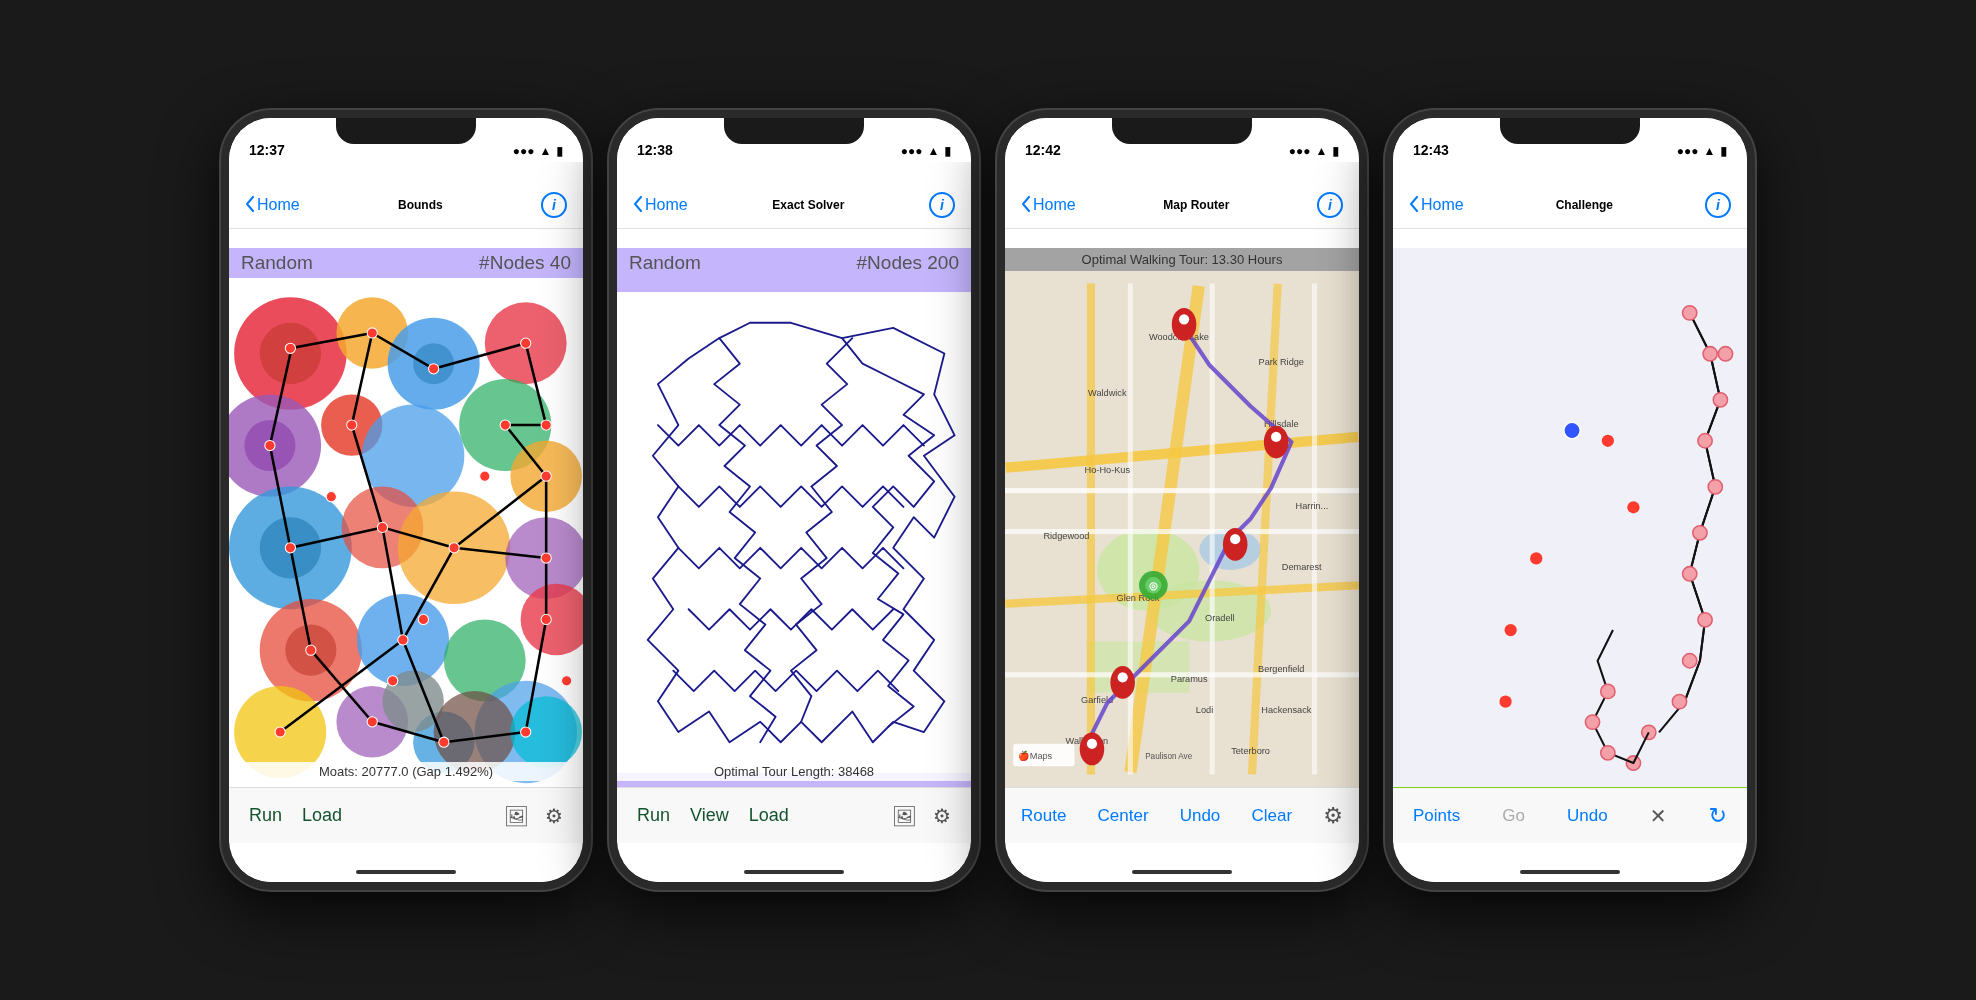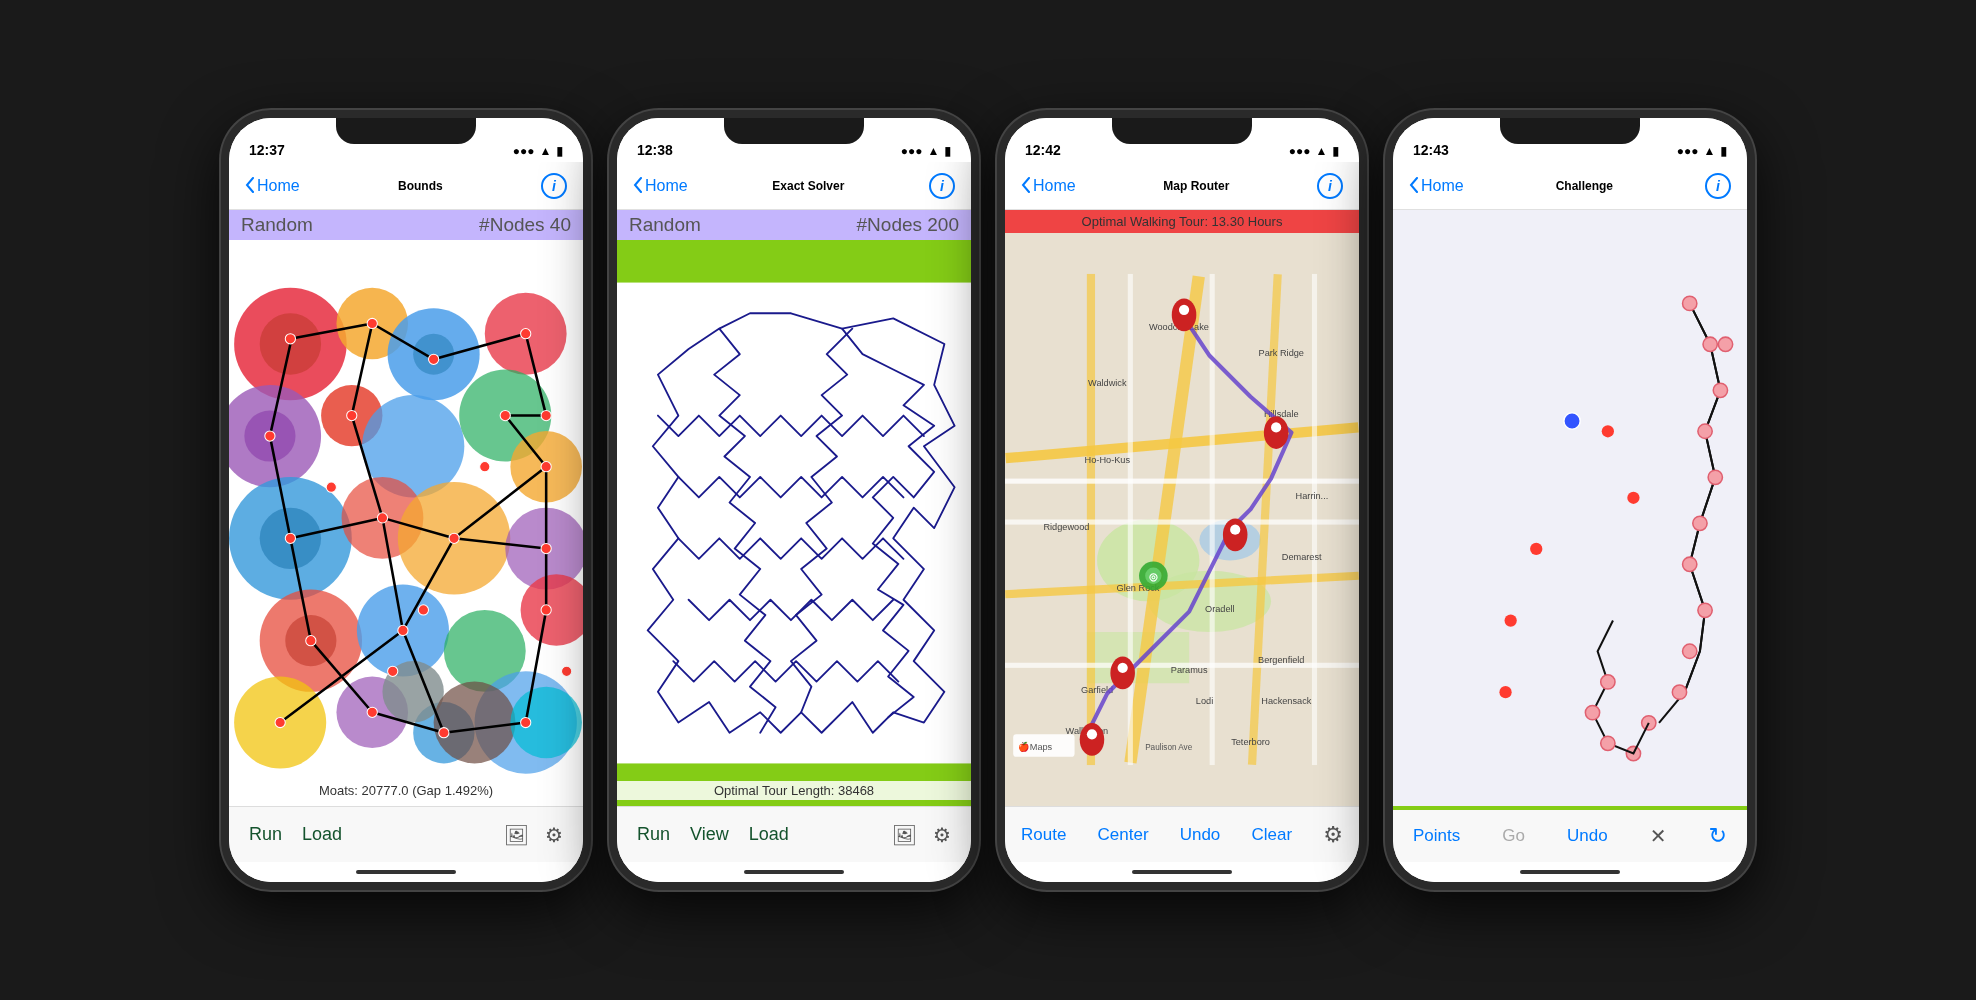--- a/index.html
+++ b/index.html
@@ -40,20 +40,21 @@
       left: 50%;
       transform: translateX(-50%);
       z-index: 10;
     }
     .phone-screen {
       flex: 1;
       background: #fff;
       display: flex;
       flex-direction: column;
       overflow: hidden;
+      gap: 19px;
     }
     .status-bar {
       height: 44px;
       background: #fff;
       display: flex;
       align-items: flex-end;
       justify-content: space-between;
       padding: 0 20px 4px;
       font-size: 13px;
       font-weight: 600;
@@ -157,21 +158,21 @@
     
     .bounds-canvas {
       width: 100%;
       height: 100%;
       position: relative;
       overflow: hidden;
     }
 
     
     .solver-canvas {
-      background: #84cc16;
+      background: #c4b5fd;
       width: 100%;
       height: 100%;
       position: relative;
     }
 
     
     .map-canvas {
       width: 100%;
       height: 100%;
       background: #e8e0d0;
@@ -186,34 +187,34 @@
       align-items: center;
       justify-content: space-between;
       padding: 0 16px;
     }
     .map-action { color: #007AFF; font-size: 17px; }
     .map-info-bar {
       text-align: center;
       padding: 4px 12px;
       font-size: 13px;
       color: #333;
-      background: #ef4444;
+      background: #a3a3a3;
     }
 
     
     .challenge-canvas {
       background: #f0f0f8;
       width: 100%;
       height: 100%;
       position: relative;
     }
     .challenge-toolbar {
       height: 56px;
       background: #f8f8f8;
-      border-top: 4px solid #84cc16;
+      border-top: 1px solid #84cc16;
       display: flex;
       align-items: center;
       justify-content: space-between;
       padding: 0 20px;
     }
     .ch-action { color: #007AFF; font-size: 17px; }
     .ch-action-gray { color: #aaa; font-size: 17px; }
     .gear-icon { font-size: 22px; color: #555; }
   </style>
 </head>

